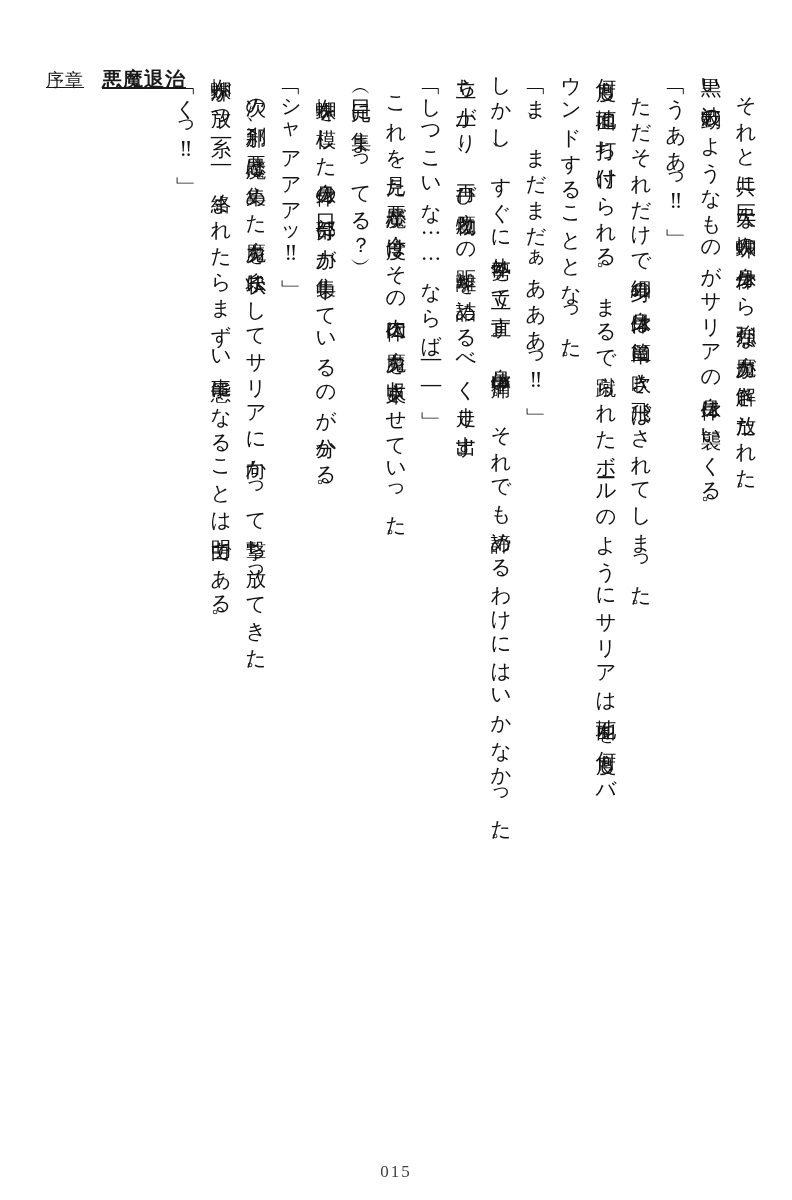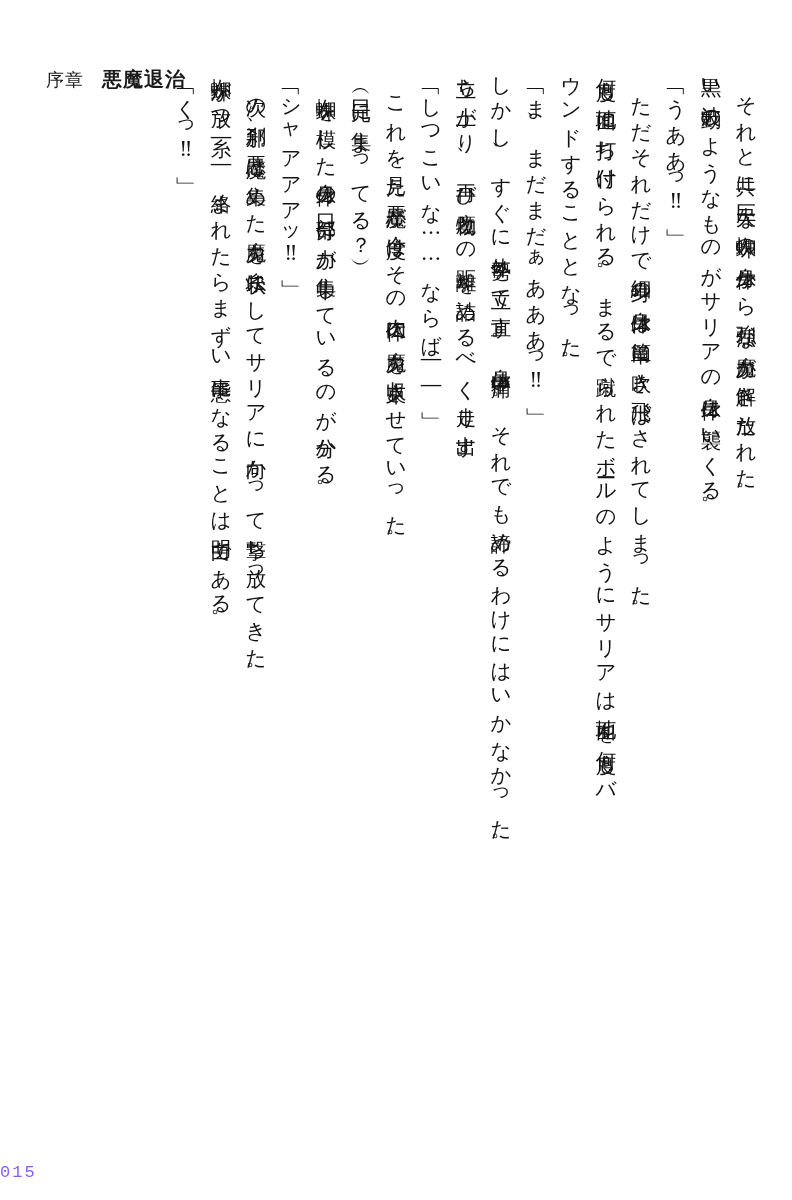--- a/index.html
+++ b/index.html
@@ -29,20 +29,21 @@
     position: absolute;
     left: 46px;
     top: 20px;
     display: flex;
     align-items: baseline;
     gap: 18px;
     font-size: 19px;
     letter-spacing: 1px;
     color: #1a1a1a;
     white-space: nowrap;
+    text-decoration: underline;
   }
   .header .chap-num {
     font-size: 18px;
   }
   .header .chap-title {
     font-size: 20px;
     font-weight: 600;
     margin-top: 46px;
   }
   .header-rule {
@@ -85,24 +86,25 @@
     padding-top: 20px;
     box-sizing: border-box;
   }
 
   
   .folio {
     position: absolute;
     left: 0;
     right: 0;
     bottom: 18px;
+    text-align: center;
     font-size: 17px;
     letter-spacing: 2px;
-    color: #8b5cf6;
-    font-family: Liberation Mono, monospace;
+    color: #404040;
+    font-family: Liberation Serif, serif;
   }
 </style>
 </head>
 <body>
 
 <div class="page">
 
   <div class="header-rule"></div>
 
   <div class="header">

